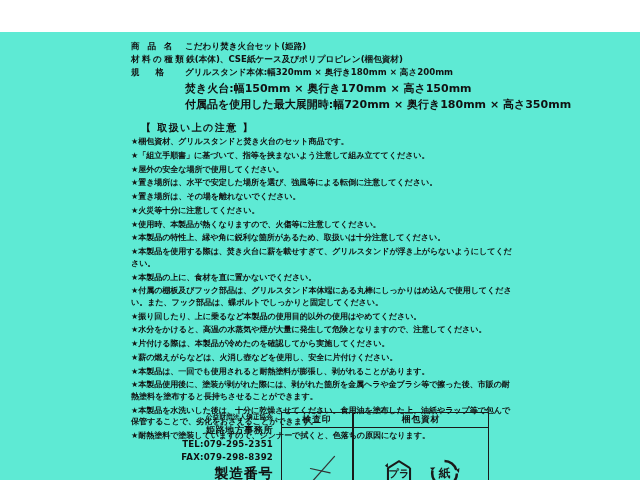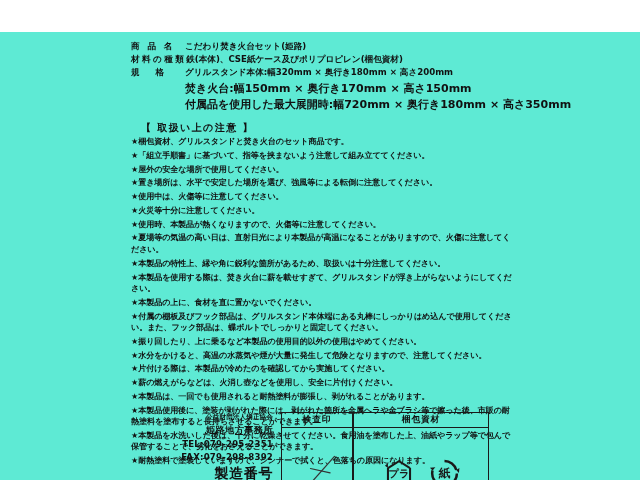--- a/index.html
+++ b/index.html
@@ -219,24 +219,23 @@
     <div class="spec-sub">付属品を使用した最大展開時:幅720mm × 奥行き180mm × 高さ350mm</div>
   </div>
 
   <div class="cautions-heading">【 取扱い上の注意 】</div>
 
   <div class="cautions-list">
     <div class="caution-item">★梱包資材、グリルスタンドと焚き火台のセット商品です。</div>
     <div class="caution-item">★「組立手順書」に基づいて、指等を挟まないよう注意して組み立ててください。</div>
     <div class="caution-item">★屋外の安全な場所で使用してください。</div>
     <div class="caution-item">★置き場所は、水平で安定した場所を選び、強風等による転倒に注意してください。</div>
-    <div class="caution-item">★使用中は、火傷等に注意してください。</div>
+    <div class="caution-item">★置き場所は、その場を離れないでください。</div>
     <div class="caution-item">★火災等十分に注意してください。</div>
     <div class="caution-item">★使用時、本製品が熱くなりますので、火傷等に注意してください。</div>
-    <div class="caution-item">★夏場等の気温の高い日は、直射日光により本製品が高温になることがありますので、火傷に注意してください。</div>
     <div class="caution-item">★本製品の特性上、縁や角に鋭利な箇所があるため、取扱いは十分注意してください。</div>
     <div class="caution-item">★本製品を使用する際は、焚き火台に薪を載せすぎて、グリルスタンドが浮き上がらないようにしてください。</div>
     <div class="caution-item">★本製品の上に、食材を直に置かないでください。</div>
     <div class="caution-item">★付属の棚板及びフック部品は、グリルスタンド本体端にある丸棒にしっかりはめ込んで使用してください。また、フック部品は、蝶ボルトでしっかりと固定してください。</div>
     <div class="caution-item">★振り回したり、上に乗るなど本製品の使用目的以外の使用はやめてください。</div>
     <div class="caution-item">★水分をかけると、高温の水蒸気や煙が大量に発生して危険となりますので、注意してください。</div>
     <div class="caution-item">★片付ける際は、本製品が冷めたのを確認してから実施してください。</div>
     <div class="caution-item">★薪の燃えがらなどは、火消し壺などを使用し、安全に片付けください。</div>
     <div class="caution-item">★本製品は、一回でも使用されると耐熱塗料が膨張し、剥がれることがあります。</div>
     <div class="caution-item">★本製品使用後に、塗装が剥がれた際には、剥がれた箇所を金属ヘラや金ブラシ等で擦った後、市販の耐熱塗料を塗布すると長持ちさせることができます。</div>

